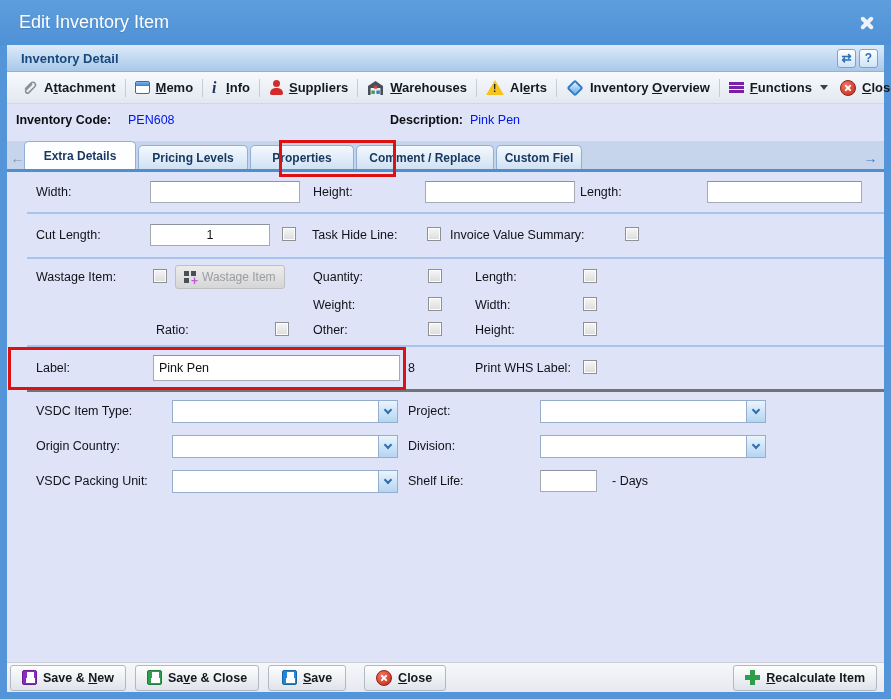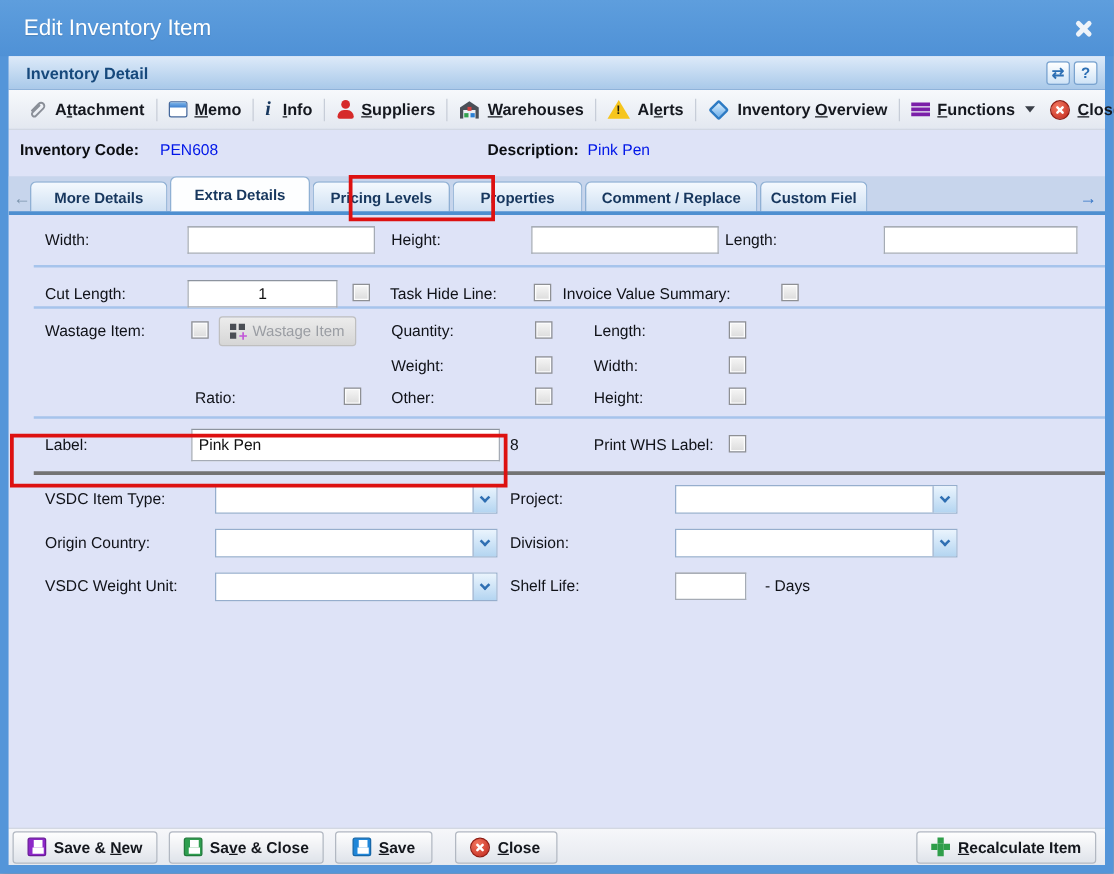--- a/index.html
+++ b/index.html
@@ -92,21 +92,21 @@
   .tab-arrow { position:absolute; top:8px; width:17px; height:17px; display:flex; align-items:center;
          justify-content:center; font-size:14px; cursor:pointer; }
   .tab-arrow.left { left:2px; color:#7d95ad; }
   .tab-arrow.right { right:5px; color:#3576c6; font-weight:bold; }
   .tab-arrow.left::before { content:"←"; }
   .tab-arrow.right::before { content:"→"; }
 
   
   .content { flex:1; background:#dee3f7; position:relative; font-size:12.5px; color:#101218; overflow:hidden;padding-left:20px; }
   .row { position:relative; border-bottom:2px solid #a6c4ec; }
-  .r-dims { height:42px; } .r-cut { height:33px; } .r-wastage { height:88px; }
+  .r-dims { height:42px; } .r-cut { height:45px; } .r-wastage { height:88px; }
   .r-label { height:45px; border-bottom:3px solid #737373; }
   .r-selects { height:112px; border-bottom:none; }
   .lbl { position:absolute; white-space:nowrap; }
   .tinput { position:absolute; height:22px; border:1px solid #a5abb5; border-top-color:#8d949f;
             background:#fff; font-family:inherit; font-size:12.5px; padding:0 5px; color:#111; }
   .tinput.center { text-align:center; }
   .cb { position:absolute; width:14px; height:14px; background:linear-gradient(#f6f6f6,#dcdcdc);
         border:1px solid #8e9094; box-shadow:inset 0 0 0 1px #fdfdfd; cursor:pointer; }
 
   
@@ -250,21 +250,20 @@
       <span class="flabel" style="left:9px">Inventory Code:</span>
       <span class="fvalue" style="left:121px">PEN608</span>
       <span class="flabel" style="left:383px">Description:</span>
       <span class="fvalue" style="left:463px">Pink Pen</span>
     </div>
 
     <div class="tabwrap">
       <div class="tabbar">
         <span class="tab-arrow left"></span>
         <div class="tabs">
-          <div class="tab" style="width:110px">More Details</div>
           <div class="tab active" style="width:112px">Extra Details</div>
           <div class="tab" style="width:110px">Pricing Levels</div>
           <div class="tab" style="width:104px">Properties</div>
           <div class="tab" style="width:138px">Comment / Replace</div>
           <div class="tab" style="width:86px">Custom Fiel</div>
         </div>
         <span class="tab-arrow right"></span>
       </div>
     </div>
 
@@ -346,21 +345,21 @@
             </span>
           </span>
         <span class="lbl" style="left:381px;top:47px">Division:</span>
         <span class="select" style="left:513px;top:43px;width:226px">
             <span class="lbl" style="left:5px;top:4px"></span>
             <span class="chevbox">
               <span class="chev"></span>
             </span>
           </span>
 
-        <span class="lbl" style="left:9px;top:82px">VSDC Weight Unit:</span>
+        <span class="lbl" style="left:9px;top:82px">VSDC Packing Unit:</span>
         <span class="select" style="left:145px;top:78px;width:226px">
             <span class="lbl" style="left:5px;top:4px"></span>
             <span class="chevbox">
               <span class="chev"></span>
             </span>
           </span>
         <span class="lbl" style="left:381px;top:82px">Shelf Life:</span>
         <input class="tinput" style="left: 513px; top: 78px; width: 57px;" value="">
         <span class="lbl" style="left:585px;top:82px">- Days</span>
       </div>

